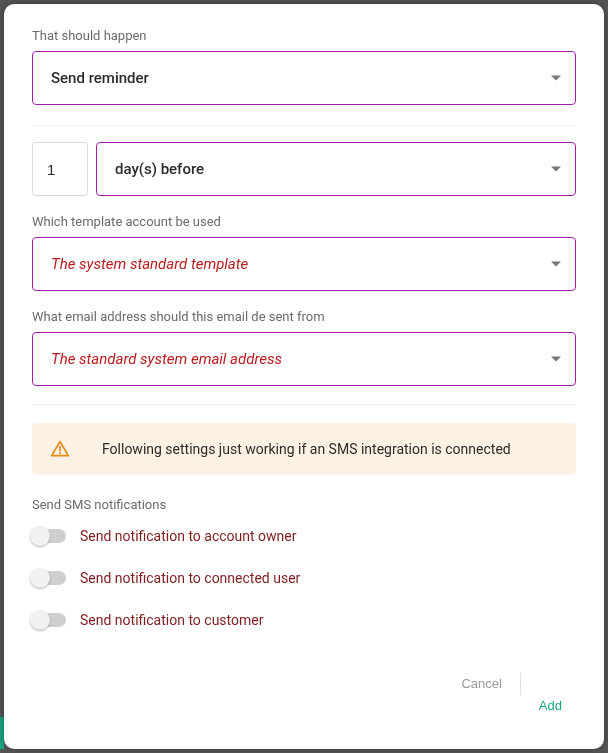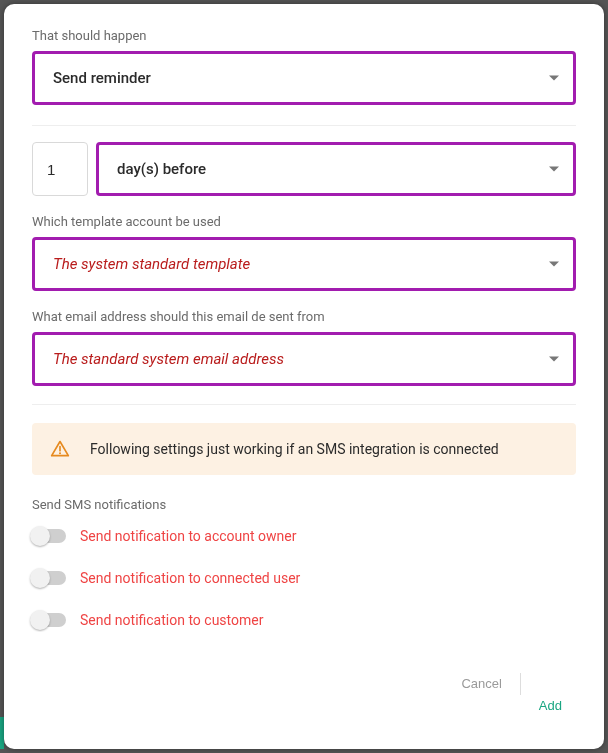--- a/index.html
+++ b/index.html
@@ -29,21 +29,21 @@
     overflow: auto;
   }
   .label {
     font-size: 13px;
     color: #6b6b6b;
     margin-bottom: 8px;
   }
   .select {
     position: relative;
     width: 100%;
-    border: 3px solid #a21caf;
+    border: 1px solid #a21caf;
     border-radius: 4px;
     height: 54px;
     display: flex;
     align-items: center;
     padding: 0 18px;
     cursor: pointer;
     background: #fff;
   }
   .select-text {
     font-size: 15px;
@@ -87,21 +87,21 @@
     outline: none;
   }
   .timing-select { flex: 1; }
   .group { margin-bottom: 18px; }
   .alert {
     background: #fdf1e3;
     border-radius: 4px;
     padding: 16px 18px;
     display: flex;
     align-items: center;
-    gap: 20px;
+    gap: 32px;
     margin: 18px 0 22px 0;
   }
   .alert-icon svg { display: block; }
   .alert-text {
     font-size: 14px;
     color: #2b2b2b;
   }
   .section-label {
     font-size: 13px;
     color: #6b6b6b;
@@ -127,21 +127,21 @@
     left: -2px;
     top: -3px;
     width: 20px;
     height: 20px;
     background: #f1f1f1;
     border-radius: 50%;
     box-shadow: 0 1px 2px rgba(0,0,0,0.3);
   }
   .toggle-label {
     font-size: 14px;
-    color: #ef4444;
+    color: #7f1d1d;
   }
   .footer {
     display: flex;
     justify-content: flex-end;
     align-items: center;
     padding: 14px 28px 28px 28px;
   }
   .btn {
     background: none;
     border: none;

